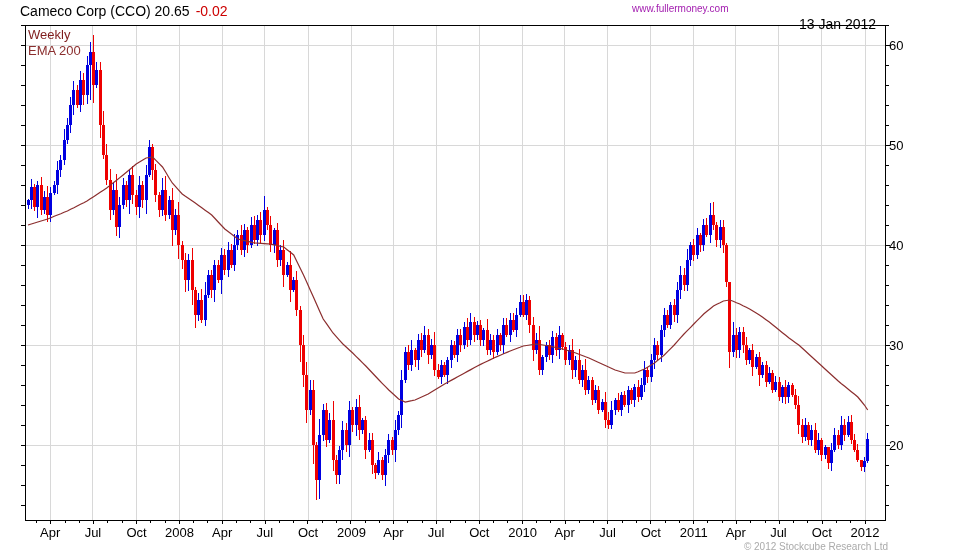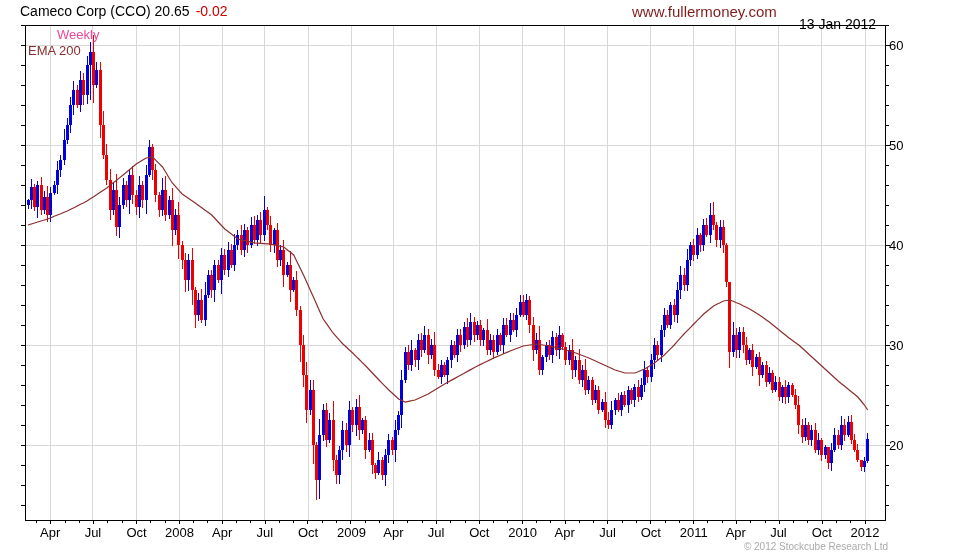--- a/index.html
+++ b/index.html
@@ -1,20 +1,20 @@
 <!DOCTYPE html>
 <html><head>
 <meta charset="utf-8">
 <style>
   html,body{margin:0;padding:0}
   body{width:960px;height:560px;position:relative;background:#ffffff;
        font-family:"Liberation Sans",sans-serif;overflow:hidden}
   .hdr-title{position:absolute;left:20px;top:3px;font-size:14px;color:#000;white-space:nowrap}
   .hdr-change{margin-left:6px}
-  .hdr-site{position:absolute;left:632px;top:3px;font-size:15px;color:#7f1d1d}
+  .hdr-site{position:absolute;left:632px;top:3px;font-size:10px;color:#a21caf}
   .hdr-date{position:absolute;left:799px;top:16px;font-size:14px;color:#000}
   .legend-weekly{position:absolute;left:28px;top:27px;font-size:13px}
   .legend-ema{position:absolute;left:28px;top:43px;font-size:13px}
   .copyright{position:absolute;top:541px;right:72px;font-size:10px}
   svg{position:absolute;left:0;top:0}
   svg text{font-family:"Liberation Sans",sans-serif}
 </style>
 </head>
 <body>
 
@@ -1215,16 +1215,16 @@
       <text x="865.0559999999999" y="537" font-size="13" fill="#000000" text-anchor="middle">2012</text>
     </g>
   </svg>
 
 <div class="hdr-title">
   <span style="color: rgb(0, 0, 0); margin-top: 19px;">Cameco Corp (CCO) 20.65</span><span class="hdr-change" style="color: rgb(204, 0, 0); text-align: right;">-0.02</span>
 </div>
 <div class="hdr-site">www.fullermoney.com</div>
 <div class="hdr-date">13 Jan 2012</div>
 
-<div class="legend-weekly" style="color: #ec4899; margin-left: 29px;">Weekly</div>
+<div class="legend-weekly" style="color: #7f1d1d;">Weekly</div>
 <div class="legend-ema" style="color: rgb(139, 46, 46);">EMA 200</div>
 
 <div class="copyright" style="color: rgb(170, 170, 170);">© 2012 Stockcube Research Ltd</div>
 
 </body></html>

